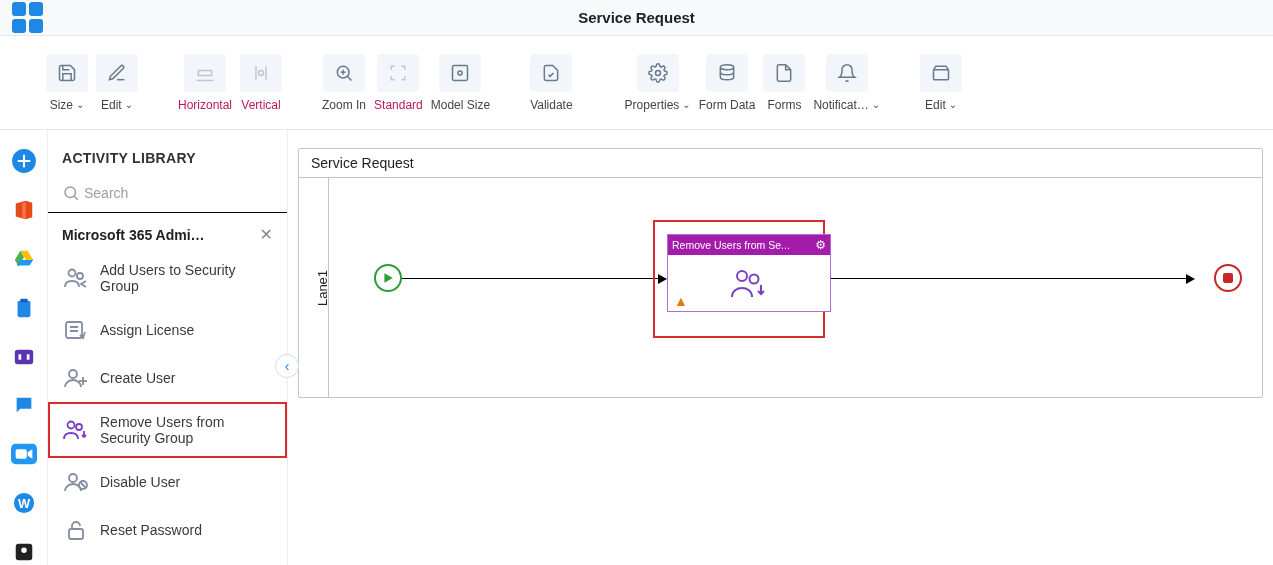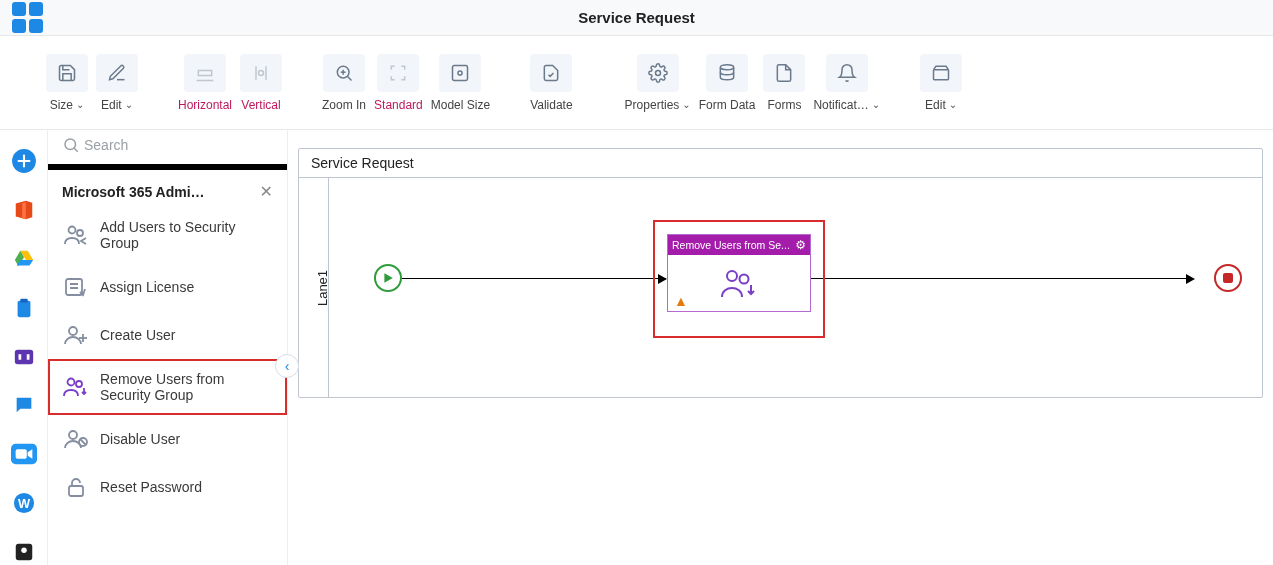--- a/index.html
+++ b/index.html
@@ -20,21 +20,21 @@
   .toolbar-gap { width: 24px; }
   .toolbar-gap-wide { flex: 0 0 36px; }
   
   .body-row { display: flex; height: calc(565px - 36px - 94px); }
   
   .rail { width: 48px; background: #fff; border-right: 1px solid #eee; display: flex; flex-direction: column; align-items: center; gap: 22px; padding-top: 18px; }
   .rail-item { width: 30px; height: 30px; display: flex; align-items: center; justify-content: center; border-radius: 6px; cursor: pointer; }
   
   .sidebar { width: 240px; border-right: 1px solid #eee; position: relative; background: #fff; overflow: visible;}
   .lib-header { font-size: 14px; font-weight: 700; color: #333; padding: 20px 14px 12px; letter-spacing: .3px; }
-  .search-row { display: flex; align-items: center; gap: 4px; padding: 6px 14px 10px; border-bottom: 6px solid #000000; }
+  .search-row { display: flex; align-items: center; gap: 4px; padding: 6px 14px 10px; border-bottom: 1px solid #000000; }
   .search-row input { border: none; outline: none; font-size: 14px; color: #666; flex: 1; }
   .search-row input::placeholder { color: #9aa0a6; }
   .search-icon { color: #9aa0a6; }
   .cat-row { display: flex; align-items: center; justify-content: space-between; padding: 12px 14px 6px; }
   .cat-row span.cat { font-size: 14px; font-weight: 700; color: #222; }
   .close-x { color: #888; cursor: pointer; font-size: 16px; }
   .act-list { display: flex; flex-direction: column; }
   .act { display: flex; align-items: center; gap: 10px; padding: 12px 14px; cursor: pointer; font-size: 14px; color: #3a3a3a; }
   .act-icon { width: 28px; height: 24px; display: flex; align-items: center; justify-content: center; color: #848ea0; flex-shrink: 0; }
   .act.selected { outline: 2px solid #d92c2c; outline-offset: -2px; }
@@ -49,21 +49,21 @@
   .lane-label { position: absolute; left: 5px; top: 50%; transform: translateY(-50%) rotate(-90deg); transform-origin: center; font-size: 13px; color: #222; white-space: nowrap; }
   
   .diagram { position: absolute; top: 29px; left: 30px; right: 0; bottom: 0; }
   
   .start-node { position: absolute; left: 45px; top: 86px; width: 28px; height: 28px; border: 2px solid #2e9c3a; border-radius: 50%; display:flex; align-items:center; justify-content:center;}
   .start-node svg { fill: #2e9c3a; }
   .end-node { position: absolute; right: 20px; top: 86px; width: 28px; height: 28px; border: 2px solid #c62828; border-radius: 50%; display:flex; align-items:center; justify-content:center;}
   .end-node div { width:10px; height:10px; background:#c62828; border-radius:2px;}
   
   .activity-sel { position:absolute; left: 324px; top: 42px; width: 172px; height: 118px; border: 2px solid #d92c2c; }
-  .activity-node { position:absolute; left: 338px; top: 56px; width: 144px; height: 78px; border: 1px solid #b36bd1; background:#fff; }
+  .activity-node { position:absolute; left: 338px; top: 56px; width: 164px; height: 78px; border: 1px solid #b36bd1; background:#fff; }
   .activity-node-header { height: 20px; background: #a41caa; color:#fff; font-size:10.5px; display:flex; align-items:center; justify-content:space-between; padding:0 4px;}
   .activity-node-header .gear { font-size:12px;}
   .activity-node-body { height: 58px; display:flex; align-items:center; justify-content:center; position:relative; color:#7a3fc7;}
   .activity-warn { position:absolute; left:6px; bottom:4px; color:#e37b0c; font-size:14px;}
   
   .edge { position:absolute; height:1px; background:#000; }
   .arrowhead { width: 0; height: 0; border-top: 5px solid transparent; border-bottom: 5px solid transparent; border-left: 9px solid #000; position:absolute; }
 </style>
 </head>
 <body>
@@ -280,20 +280,21 @@
       </div>
     <div class="rail-item">
         <svg width="22" height="22" viewBox="0 0 24 24" fill="#222">
           <rect x="3" y="3" width="18" height="18" rx="3"></rect>
           <circle cx="12" cy="10" r="3" fill="#fff"></circle>
         </svg>
       </div>
   </div>
 
   <div class="sidebar">
+    <div class="lib-header">ACTIVITY LIBRARY</div>
     <div class="search-row">
       <svg class="search-icon" width="18" height="18" viewBox="0 0 24 24" fill="none" stroke="currentColor" stroke-width="2">
           <circle cx="11" cy="11" r="7"></circle>
           <line x1="21" y1="21" x2="16" y2="16"></line>
         </svg>
       <input placeholder="Search" style="">
     </div>
     <div class="cat-row">
       <span class="cat">Microsoft 365 Admi…</span>
       <span class="close-x">✕</span>

